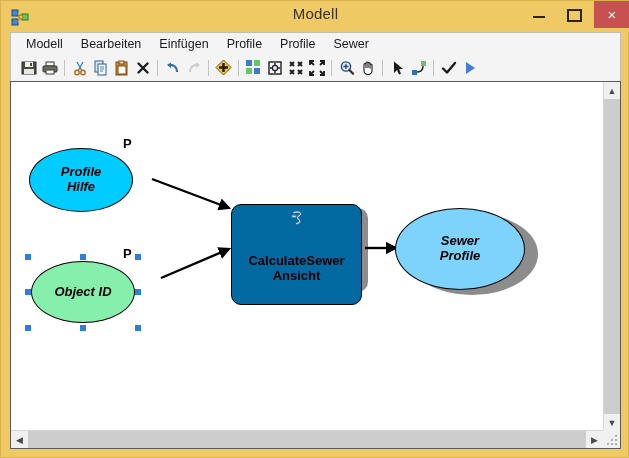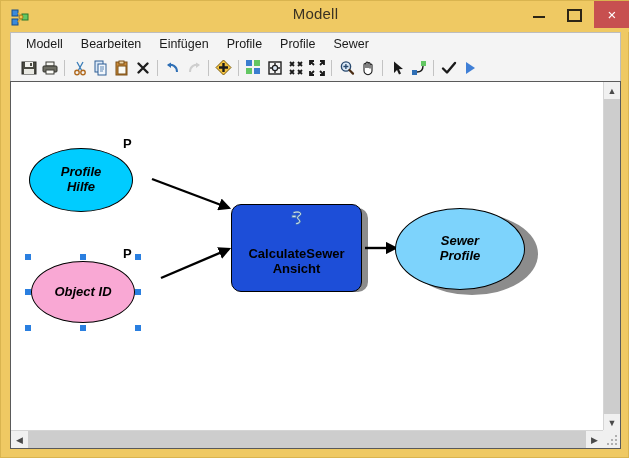--- a/index.html
+++ b/index.html
@@ -498,21 +498,21 @@
         <line x1="354" y1="166" x2="385" y2="166" stroke="#000000" stroke-width="2.4" marker-end="url(#arrow)"></line>
       </svg>
 
       <div class="ellipse" style="left:384px; top:126px; width:130px; height:82px; background:#7dd3fc;">
         <div class="node-label">
           <span>Sewer</span>
           <span>Profile</span>
         </div>
       </div>
 
-      <div class="process" style="left:220px; top:122px; width:131px; height:88px; background:#1d4ed8;">
+      <div class="process" style="left:220px; top:122px; width:131px; height:101px; background:#0369a1;">
         <span class="tool-icon" style="left:57px; top:5px;">
           <svg width="16" height="16" viewBox="0 0 16 16">
             <path d="M5 2.5 C8 1.5 11 2 11.5 3.5 C12 5 10 5.5 9 6.5 C7.6 7.9 9.5 9 10.5 10.5 C11.4 11.9 10 13.4 7.6 13.6" fill="none" stroke="#4e7fae" stroke-width="2.1" stroke-linecap="round"></path>
             <path d="M5 2.5 C8 1.5 11 2 11.5 3.5 C12 5 10 5.5 9 6.5 C7.6 7.9 9.5 9 10.5 10.5 C11.4 11.9 10 13.4 7.6 13.6" fill="none" stroke="#e8f2fb" stroke-width="0.9" stroke-linecap="round"></path>
             <rect x="3" y="5.2" width="4" height="2.4" fill="#cfe2f3" stroke="#4e7fae" stroke-width="0.8"></rect>
           </svg>
         </span>
         <div class="node-label" style="padding-top:14px;">
           <span>CalculateSewer</span>
           <span>Ansicht</span>
@@ -520,21 +520,21 @@
       </div>
 
       <div class="ellipse" style="left:18px; top:66px; width:104px; height:64px; background:#00CCFF;">
         <div class="node-label">
           <span>Profile</span>
           <span>Hilfe</span>
         </div>
       </div>
       <div class="p-marker" style="left:112px; top:54px;">P</div>
 
-      <div class="ellipse" style="left:20px; top:179px; width:104px; height:62px; background:#f9a8d4;">
+      <div class="ellipse" style="left:20px; top:179px; width:104px; height:62px; background:#86efac;">
         <div class="node-label">
           <span>Object ID</span>
         </div>
       </div>
       <div class="p-marker" style="left:112px; top:164px;">P</div>
 
       <div class="handle" style="left:14px;  top:172px;"></div>
       <div class="handle" style="left:69px;  top:172px;"></div>
       <div class="handle" style="left:124px; top:172px;"></div>
       <div class="handle" style="left:14px;  top:207px;"></div>

